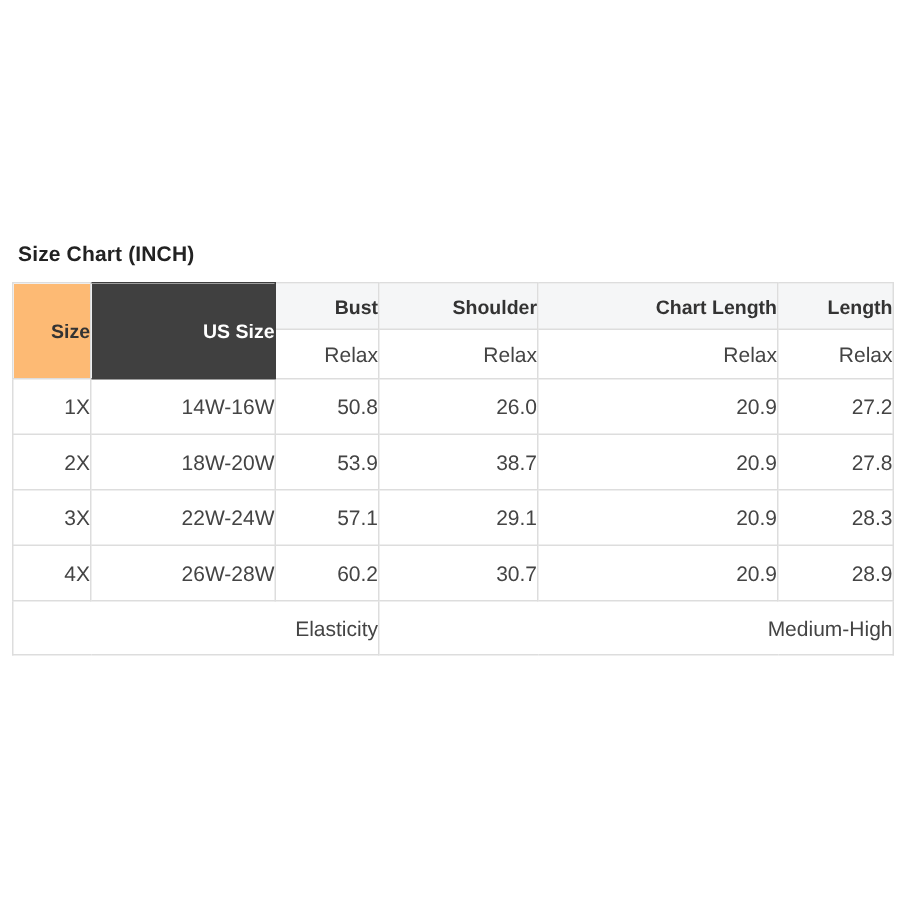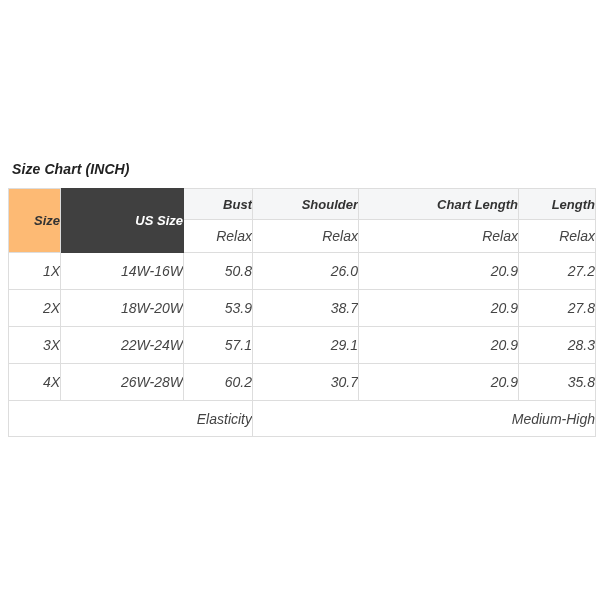--- a/index.html
+++ b/index.html
@@ -8,21 +8,20 @@
     width: 605px;
     height: 605px;
     background: #ffffff;
     font-family: "Liberation Sans", sans-serif;
     overflow: hidden;
   }
   .page {
     position: relative;
     width: 605px;
     height: 605px;
-    font-style: italic;
   }
   .chart-title {
     position: absolute;
     left: 12px;
     top: 161px;
     margin: 0;
     font-size: 14px;
     font-weight: bold;
     color: #222222;
     letter-spacing: 0.1px;
@@ -143,21 +142,21 @@
       <td class="value-cell">20.9</td>
       <td class="value-cell">28.3</td>
     </tr>
 
     <tr class="data-row">
       <td class="size-cell">4X</td>
       <td class="ussize-cell">26W-28W</td>
       <td class="value-cell">60.2</td>
       <td class="value-cell">30.7</td>
       <td class="value-cell">20.9</td>
-      <td class="value-cell">35.8</td>
+      <td class="value-cell">28.9</td>
     </tr>
 
     <tr class="footer-row">
       <td colspan="3" class="footer-label">Elasticity</td>
       <td colspan="3" class="footer-value">Medium-High</td>
     </tr>
   </tbody>
     </table>
 
 </div>

